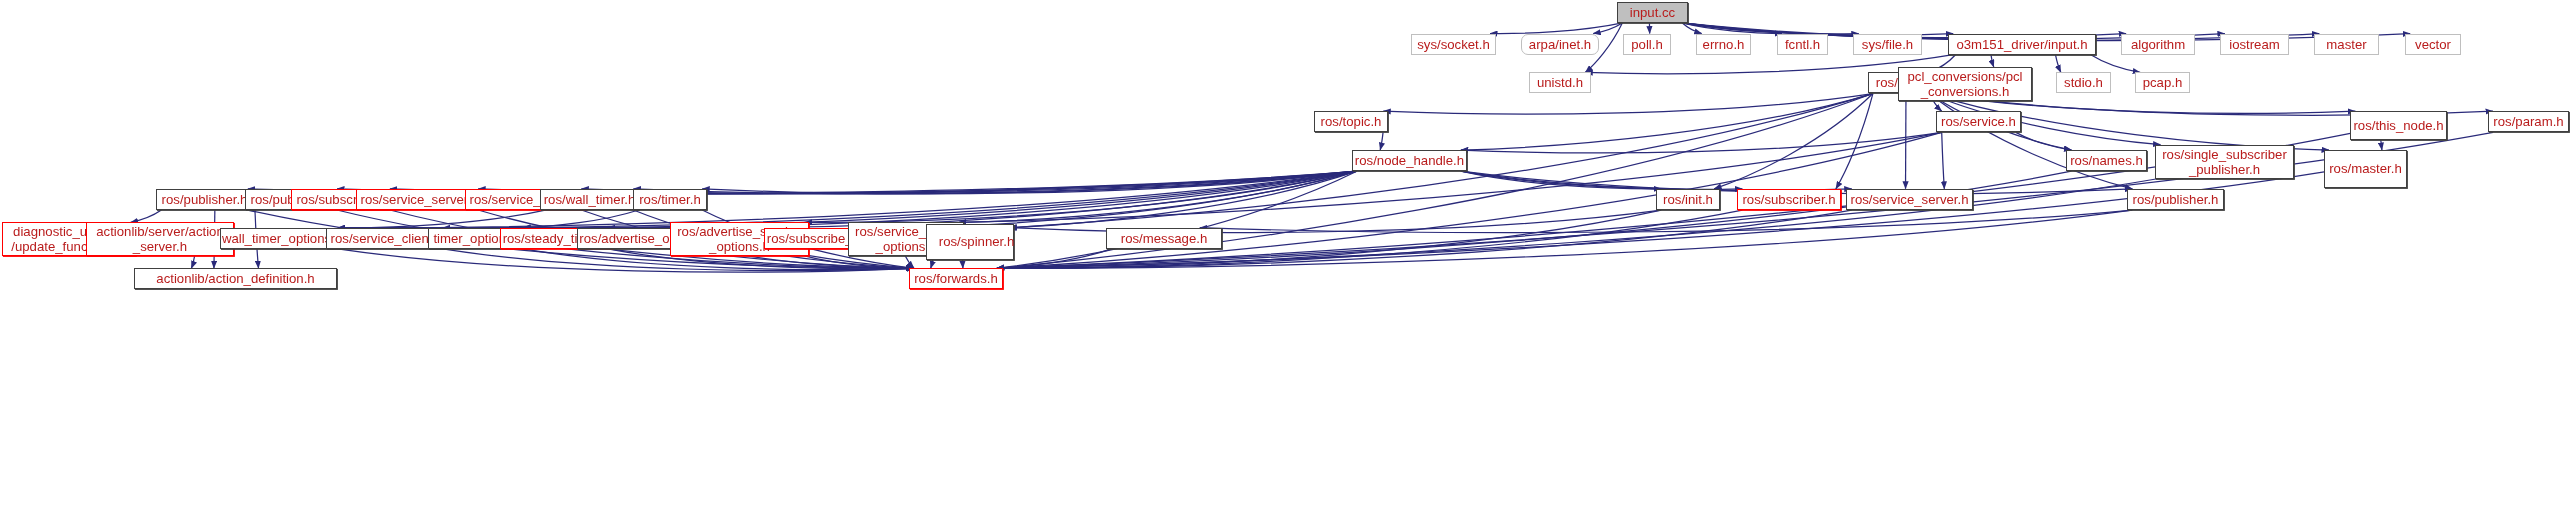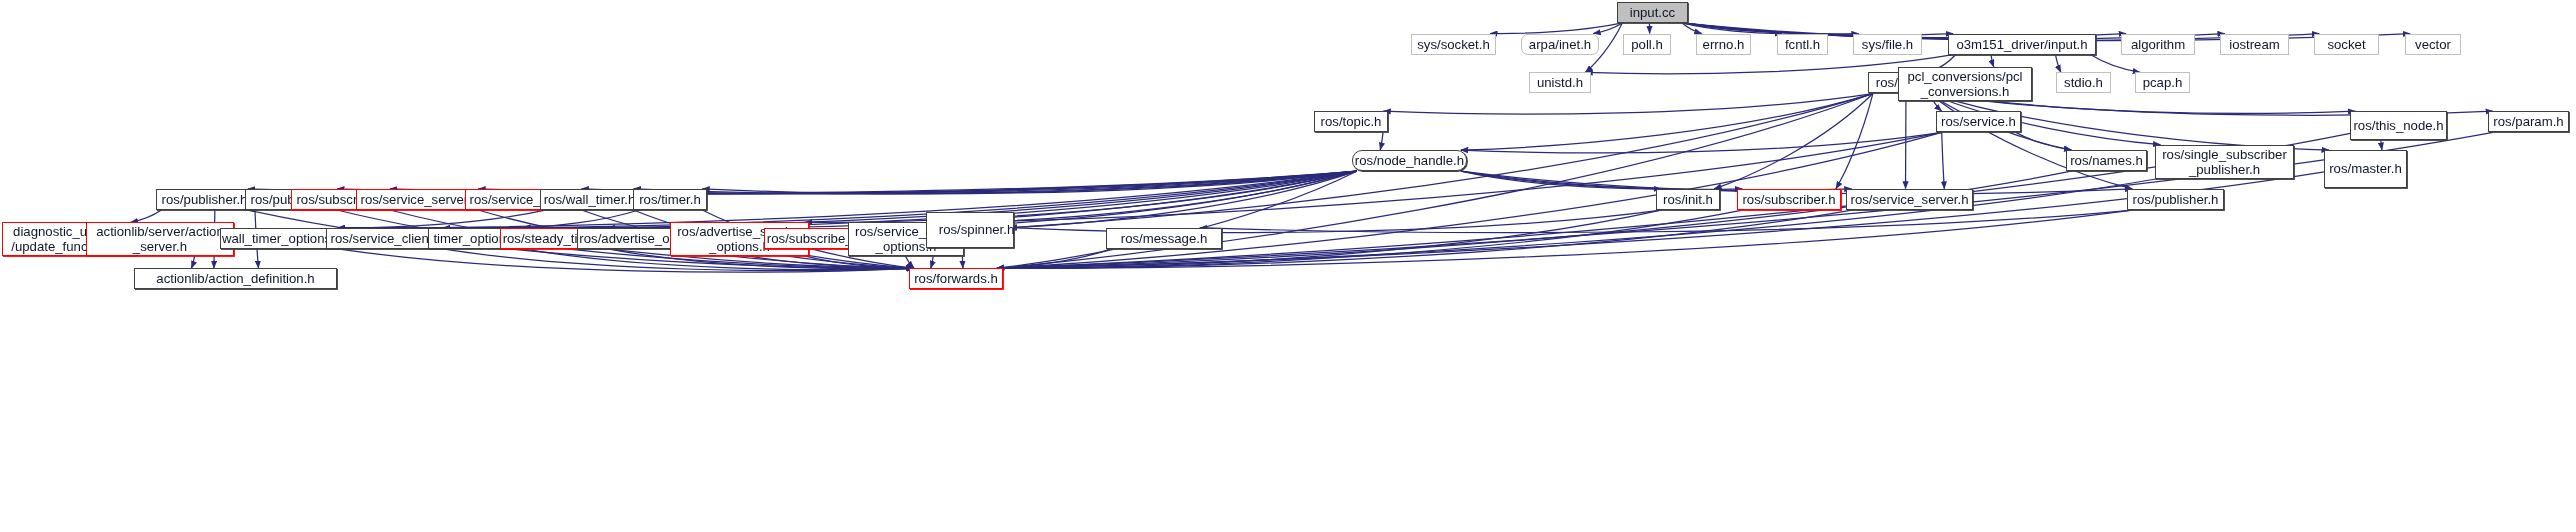--- a/index.html
+++ b/index.html
@@ -6,21 +6,21 @@
   body{font-family:"Liberation Sans","DejaVu Sans",sans-serif;}
   #graph-canvas{position:relative;width:2576px;height:533px;background:#ffffff;overflow:hidden;}
   #graph-svg{position:absolute;left:0;top:0;width:2576px;height:533px;}
   .node-box{
     position:absolute;
     box-sizing:border-box;
     display:flex;align-items:center;justify-content:center;
     text-align:center;
     font-size:13.2px;
     line-height:1.15;
-    color:#0f172a;
+    color:#b91c1c;
     background:#ffffff;
     border:0.9px solid #808080;
     white-space:pre;
     z-index:3;
     cursor:pointer;
   }
   .node-box.b-dark{border:0.9px solid #404040;box-shadow:0.9px 0.9px 0 0 #404040;}
   .node-box.b-red{border:0.9px solid #ff0000;box-shadow:0.9px 0.9px 0 0 #ff0000;}
   .node-box.b-grey{border:0.9px solid #bfbfbf;}
   .node-box.b-root{border:0.9px solid #404040;background:#bfbfbf;box-shadow:0.9px 0.9px 0 0 #404040;}
@@ -135,37 +135,37 @@
       <div class="node-box b-root" style="left: 1617px; top: 1.8px; width: 71px; height: 21px;">input.cc</div>
       <div class="node-box b-grey" style="left: 1411px; top: 34px; width: 85px; height: 21px;">sys/socket.h</div>
       <div class="node-box b-grey" style="left: 1521px; top: 34px; width: 78px; height: 21px; border-radius: 7px;">arpa/inet.h</div>
       <div class="node-box b-grey" style="left: 1623px; top: 34px; width: 48px; height: 21px;">poll.h</div>
       <div class="node-box b-grey" style="left: 1696px; top: 34px; width: 55px; height: 21px;">errno.h</div>
       <div class="node-box b-grey" style="left: 1777px; top: 34px; width: 51px; height: 21px;">fcntl.h</div>
       <div class="node-box b-grey" style="left: 1853px; top: 34px; width: 69px; height: 21px;">sys/file.h</div>
       <div class="node-box b-dark" style="left: 1948px; top: 34px; width: 148px; height: 21px;">o3m151_driver/input.h</div>
       <div class="node-box b-grey" style="left: 2121px; top: 34px; width: 74px; height: 21px;">algorithm</div>
       <div class="node-box b-grey" style="left: 2220px; top: 34px; width: 69px; height: 21px;">iostream</div>
-      <div class="node-box b-grey" style="left: 2314px; top: 34px; width: 65px; height: 21px;">socket</div>
+      <div class="node-box b-grey" style="left: 2314px; top: 34px; width: 65px; height: 21px;">master</div>
       <div class="node-box b-grey" style="left: 2405px; top: 34px; width: 56px; height: 21px;">vector</div>
       <div class="node-box b-grey" style="left: 1529px; top: 72px; width: 62px; height: 21px;">unistd.h</div>
       <div class="node-box b-dark" style="left: 1868px; top: 72px; width: 67px; height: 21px;">ros/ros.h</div>
       <div class="node-box b-dark" style="left: 1898px; top: 67px; width: 134px; height: 34px;">pcl_conversions/pcl
 _conversions.h</div>
       <div class="node-box b-grey" style="left: 2056px; top: 72px; width: 55px; height: 21px;">stdio.h</div>
       <div class="node-box b-grey" style="left: 2135px; top: 72px; width: 55px; height: 21px;">pcap.h</div>
       <div class="node-box b-dark" style="left: 1314px; top: 111px; width: 74px; height: 21px;">ros/topic.h</div>
       <div class="node-box b-dark" style="left: 1936px; top: 111px; width: 85px; height: 21px;">ros/service.h</div>
       <div class="node-box b-dark" style="left: 2350px; top: 111px; width: 97px; height: 29px;">ros/this_node.h</div>
       <div class="node-box b-dark" style="left: 2488px; top: 111px; width: 81px; height: 21px;">ros/param.h</div>
       <div class="node-box b-dark" style="left: 2066px; top: 150px; width: 81px; height: 21px;">ros/names.h</div>
       <div class="node-box b-dark" style="left: 2155px; top: 145px; width: 139px; height: 34px;">ros/single_subscriber
 _publisher.h</div>
       <div class="node-box b-dark" style="left: 2324px; top: 150px; width: 83px; height: 38px;">ros/master.h</div>
-      <div class="node-box b-dark" style="left: 1352px; top: 150px; width: 115px; height: 21px; border-radius: 10px;">ros/node_handle.h</div>
+      <div class="node-box b-dark" style="left: 1352px; top: 150px; width: 115px; height: 21px;">ros/node_handle.h</div>
       <div class="node-box b-dark" style="left: 156px; top: 189px; width: 97px; height: 21px;">ros/publisher.h</div>
       <div class="node-box b-dark" style="left: 245px; top: 189px; width: 97px; height: 21px;">ros/publisher.h</div>
       <div class="node-box b-red" style="left: 291px; top: 189px; width: 104px; height: 21px;">ros/subscriber.h</div>
       <div class="node-box b-red" style="left: 356px; top: 189px; width: 127px; height: 21px;">ros/service_server.h</div>
       <div class="node-box b-red" style="left: 465px; top: 189px; width: 122px; height: 21px;">ros/service_client.h</div>
       <div class="node-box b-dark" style="left: 540px; top: 189px; width: 99px; height: 21px;">ros/wall_timer.h</div>
       <div class="node-box b-dark" style="left: 633px; top: 189px; width: 74px; height: 21px;">ros/timer.h</div>
       <div class="node-box b-dark" style="left: 1656px; top: 189px; width: 64px; height: 21px;">ros/init.h</div>
       <div class="node-box b-red" style="left: 1737px; top: 189px; width: 104px; height: 21px;">ros/subscriber.h</div>
       <div class="node-box b-dark" style="left: 1846px; top: 189px; width: 127px; height: 21px;">ros/service_server.h</div>
@@ -177,19 +177,19 @@
       <div class="node-box b-dark" style="left: 220px; top: 228px; width: 124px; height: 21px;">wall_timer_options.h</div>
       <div class="node-box b-dark" style="left: 326px; top: 228px; width: 122px; height: 21px;">ros/service_client.h</div>
       <div class="node-box b-dark" style="left: 428px; top: 228px; width: 101px; height: 21px;">timer_options.h</div>
       <div class="node-box b-red" style="left: 500px; top: 228px; width: 113px; height: 21px;">ros/steady_timer.h</div>
       <div class="node-box b-dark" style="left: 577px; top: 228px; width: 141px; height: 21px;">ros/advertise_options.h</div>
       <div class="node-box b-red" style="left: 670px; top: 222px; width: 139px; height: 34px;">ros/advertise_service
 _options.h</div>
       <div class="node-box b-red" style="left: 764px; top: 228px; width: 145px; height: 21px;">ros/subscribe_options.h</div>
       <div class="node-box b-dark" style="left: 848px; top: 222px; width: 116px; height: 34px;">ros/service_client
 _options.h</div>
-      <div class="node-box b-dark" style="left: 926px; top: 212px; width: 88px; height: 36px; padding-left: 13px;">ros/spinner.h</div>
+      <div class="node-box b-dark" style="left: 926px; top: 224px; width: 88px; height: 36px; padding-left: 13px;">ros/spinner.h</div>
       <div class="node-box b-dark" style="left: 1106px; top: 228px; width: 116px; height: 21px;">ros/message.h</div>
       <div class="node-box b-dark" style="left: 134px; top: 268px; width: 203px; height: 21px;">actionlib/action_definition.h</div>
       <div class="node-box b-red" style="left: 909px; top: 268px; width: 94px; height: 21px;">ros/forwards.h</div>
     </div>
 </div>
 
 
 </body></html>

